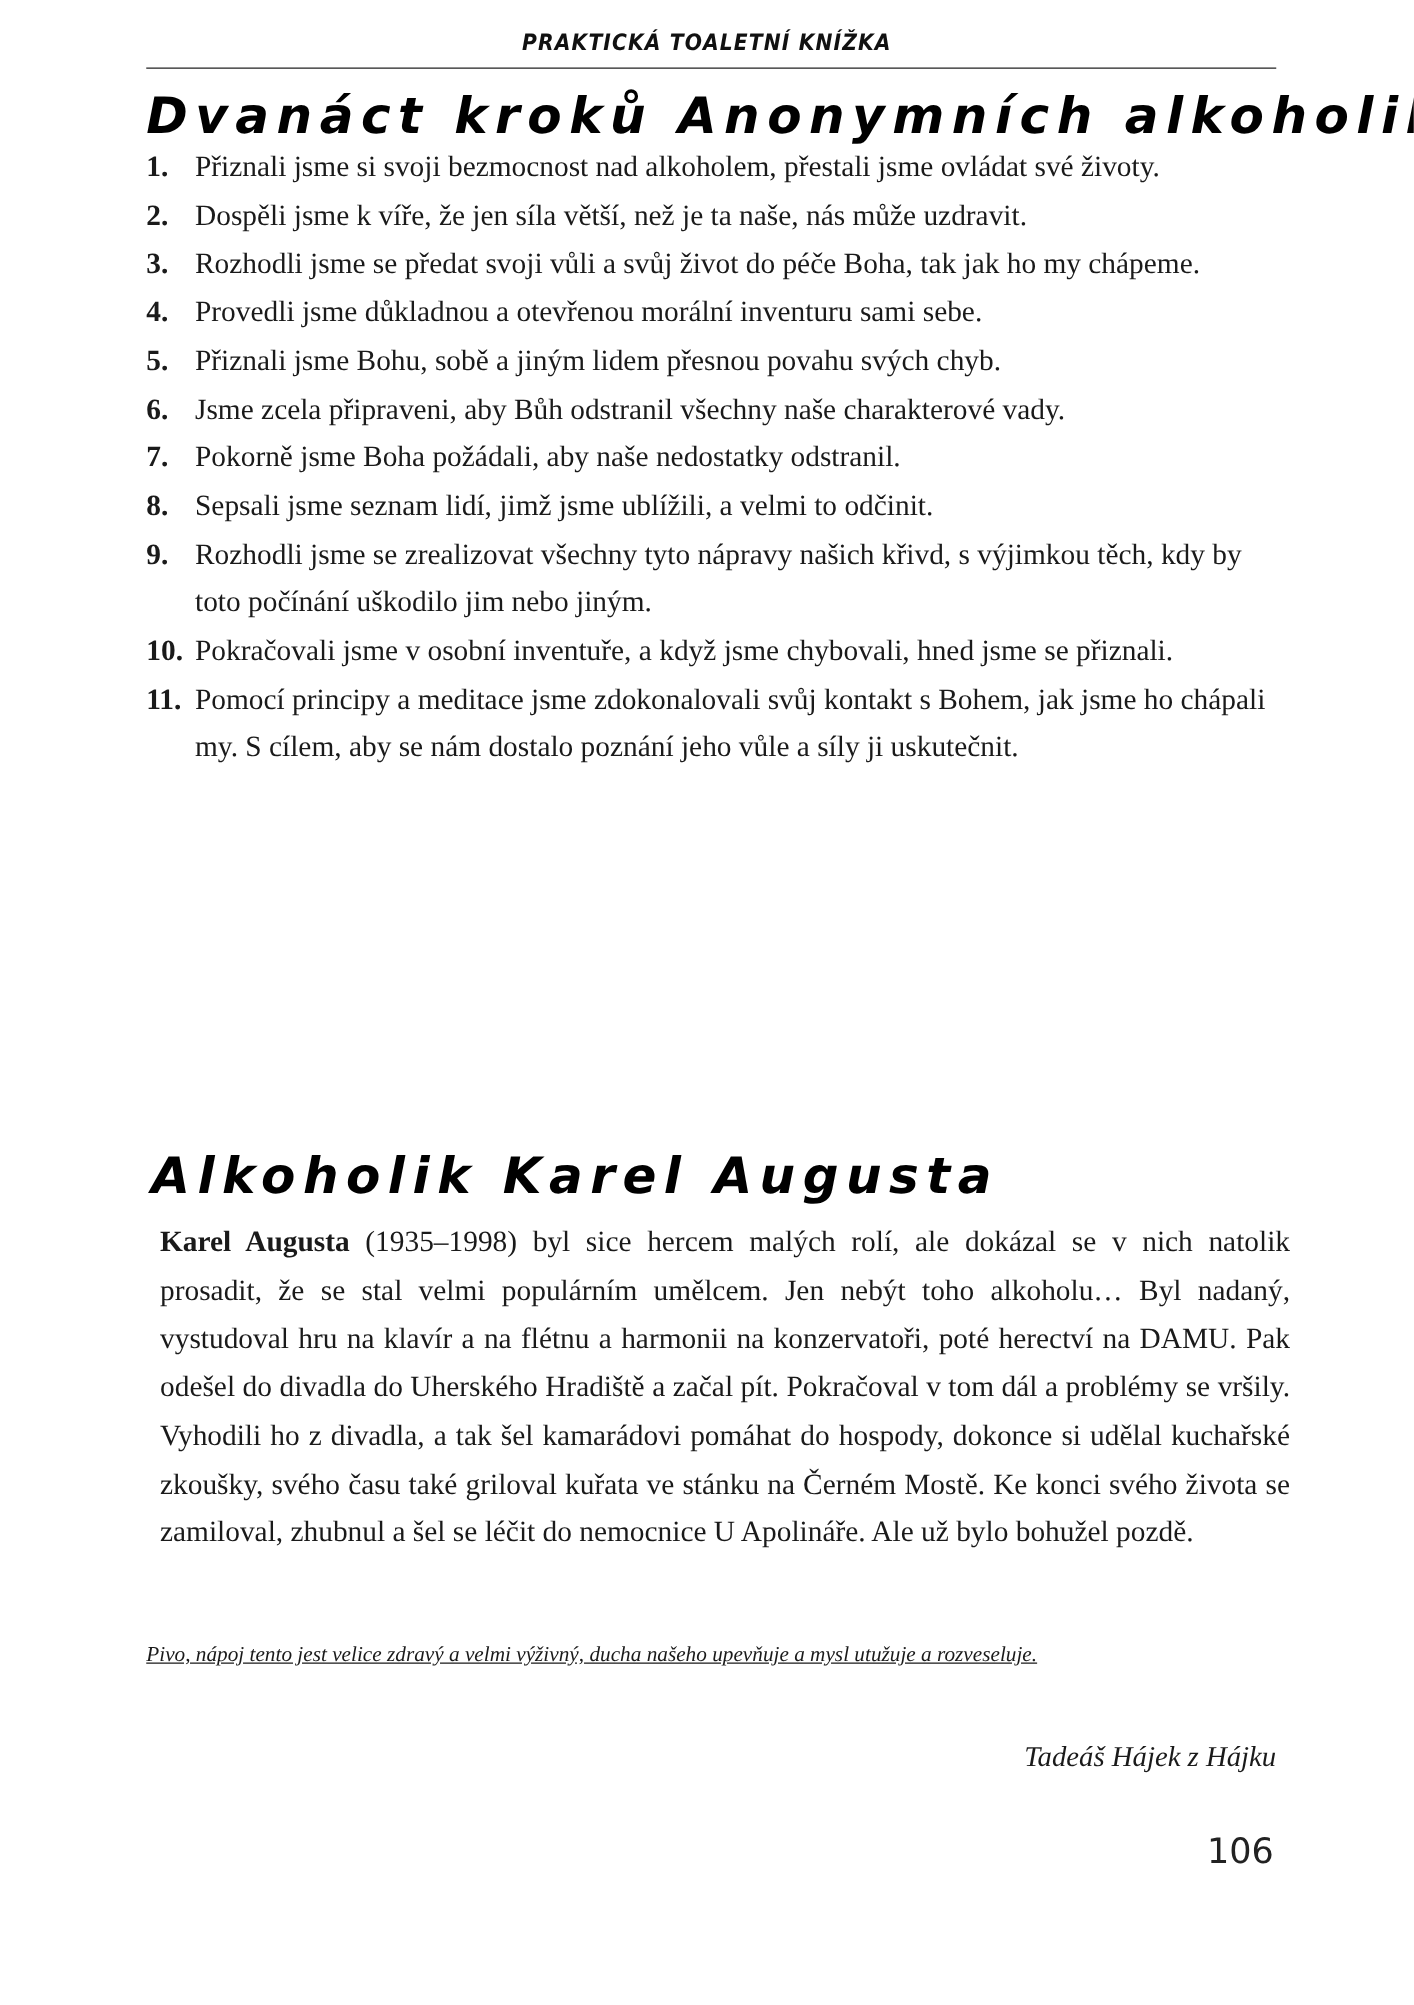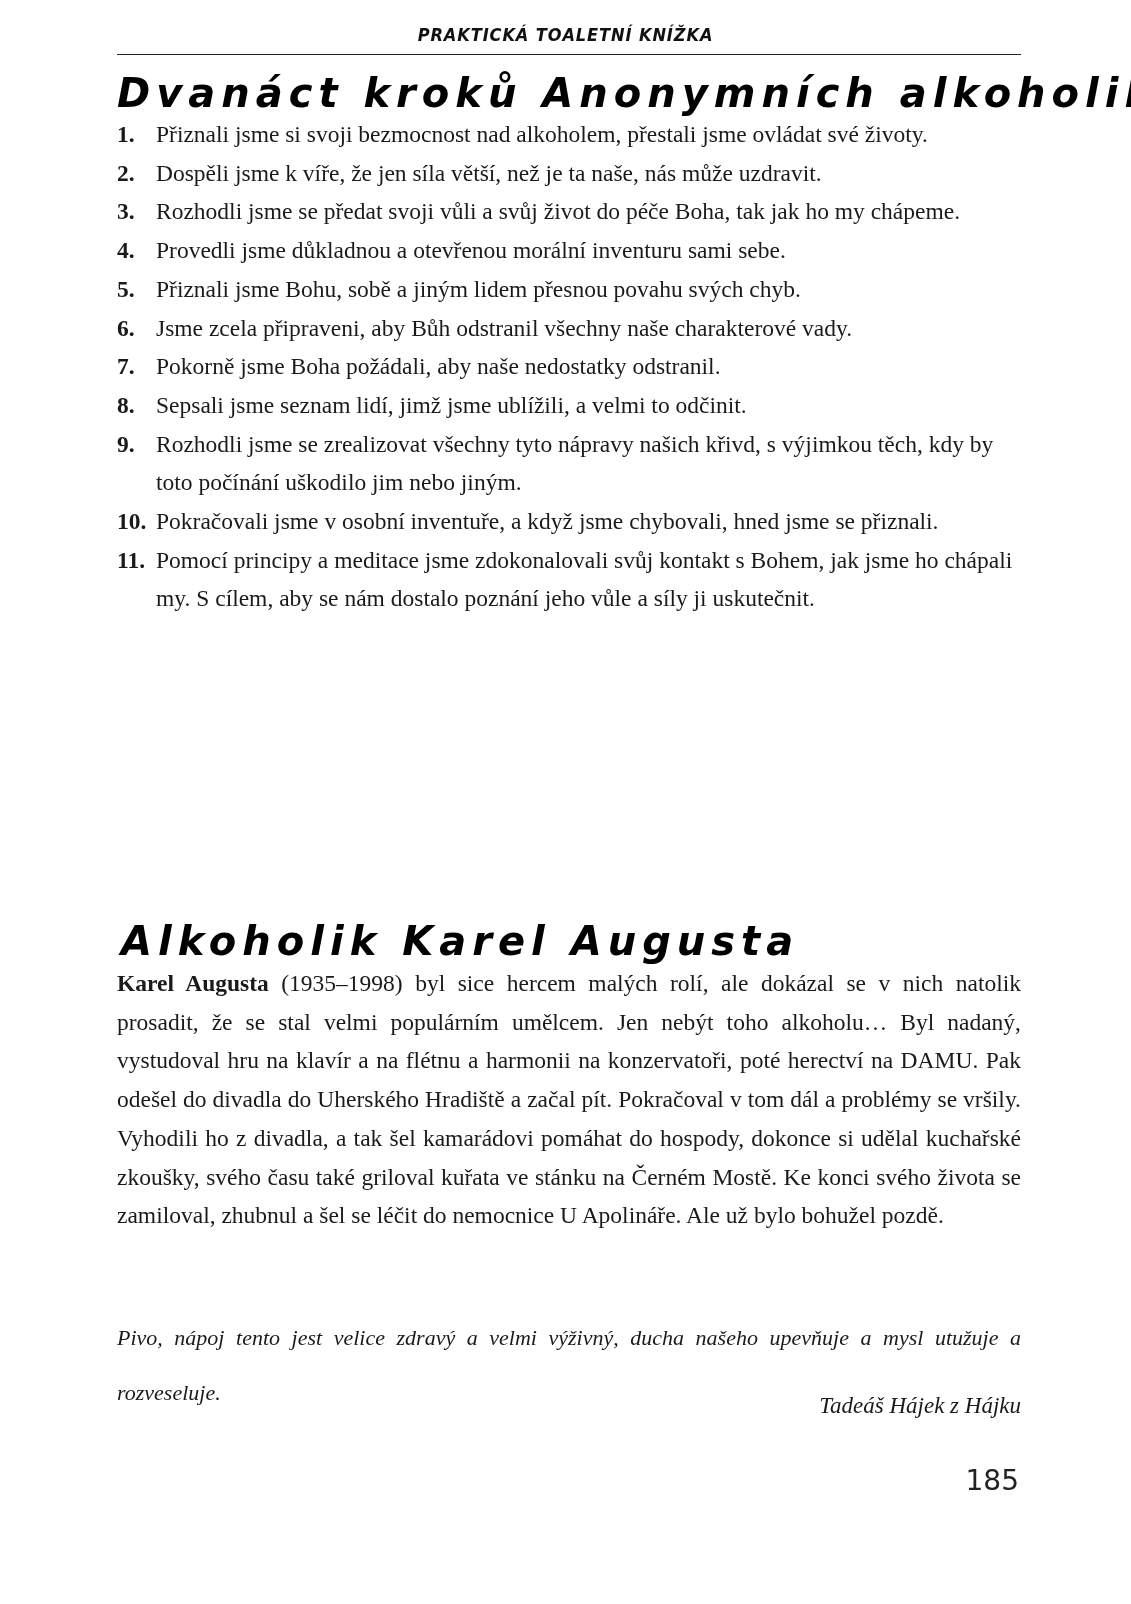--- a/index.html
+++ b/index.html
@@ -6,23 +6,23 @@
     body { width: 1131px; height: 1604px; position: relative; overflow: hidden; color: #1a1a1a; font-family: "Liberation Serif", "DejaVu Serif", serif; }
     .header-title { position: absolute; left: 0; right: 0; top: 24px; text-align: center; font-family: "DejaVu Sans", sans-serif; font-weight: bold; font-style: italic; font-size: 18px; letter-spacing: 1px; text-transform: uppercase; color: #111; transform: scaleX(0.9); }
     .header-rule { position: absolute; left: 117px; width: 904px; top: 54px; height: 0; border-top: 1.5px solid #222; }
     .brush { font-family: "DejaVu Sans", sans-serif; font-weight: bold; font-style: italic; color: #000; letter-spacing: 6px; white-space: nowrap; }
     .h1 { position: absolute; left: 117px; top: 68px; font-size: 40px; line-height: 50px; }
     .h2 { position: absolute; left: 117px; top: 912px; font-size: 40px; line-height: 50px; }
     .steps { position: absolute; left: 117px; top: 115px; width: 900px; list-style: none; margin: 0; padding: 0; font-size: 23.5px; line-height: 38.7px; }
     .steps li { display: flex; }
     .steps .num { width: 39px; flex: none; font-weight: bold; }
     .steps .txt { flex: 1; }
-    .bio { position: absolute; left: 117px; top: 964px; width: 904px; font-size: 23.5px; line-height: 38.7px; text-align: justify; margin: 0; }
+    .bio { position: absolute; left: 117px; top: 964px; width: 904px; font-size: 23.5px; line-height: 38.7px; text-align: justify; margin: 11px; }
     .bio b { font-weight: bold; }
-    .quote { position: absolute; left: 117px; top: 1310px; width: 904px; font-size: 22px; line-height: 55px; font-style: italic; margin: 0; text-align: justify; }
+    .quote { position: absolute; left: 117px; top: 1310px; width: 904px; font-size: 17px; line-height: 28px; font-style: italic; margin: 0; text-align: justify; text-decoration: underline; }
     .quote-author { position: absolute; right: 110px; top: 1387px; font-size: 23px; line-height: 38.7px; font-style: italic; text-align: right; }
     .page-number { position: absolute; right: 112px; top: 1464px; font-family: "DejaVu Sans", sans-serif; font-size: 28px; color: #222; }
   </style>
 </head>
 <body>
 
 <div class="header-title">Praktická toaletní knížka</div>
 <div class="header-rule"></div>
 
 <h1 class="brush h1" style="margin:0;">Dvanáct kroků Anonymních alkoholiků</h1>
@@ -74,13 +74,13 @@
     </li>
 </ol>
 
 <h2 class="brush h2" style="margin:4px;">Alkoholik Karel Augusta</h2>
 
 <p class="bio"><b>Karel Augusta</b><span> (1935–1998) byl sice hercem malých rolí, ale dokázal se v nich natolik prosadit, že se stal velmi populárním umělcem. Jen nebýt toho alkoholu… Byl nadaný, vystudoval hru na klavír a na flétnu a harmonii na konzervatoři, poté herectví na DAMU. Pak odešel do divadla do Uherského Hradiště a začal pít. Pokračoval v tom dál a problémy se vršily. Vyhodili ho z divadla, a tak šel kamarádovi pomáhat do hospody, dokonce si udělal kuchařské zkoušky, svého času také griloval kuřata ve stánku na Černém Mostě. Ke konci svého života se zamiloval, zhubnul a šel se léčit do nemocnice U Apolináře. Ale už bylo bohužel pozdě.</span></p>
 
 <p class="quote">Pivo, nápoj tento jest velice zdravý a velmi výživný, ducha našeho upevňuje a mysl utužuje a rozveseluje.</p>
 <div class="quote-author">Tadeáš Hájek z Hájku</div>
 
-<div class="page-number">185</div>
+<div class="page-number">106</div>
 
 </body></html>

